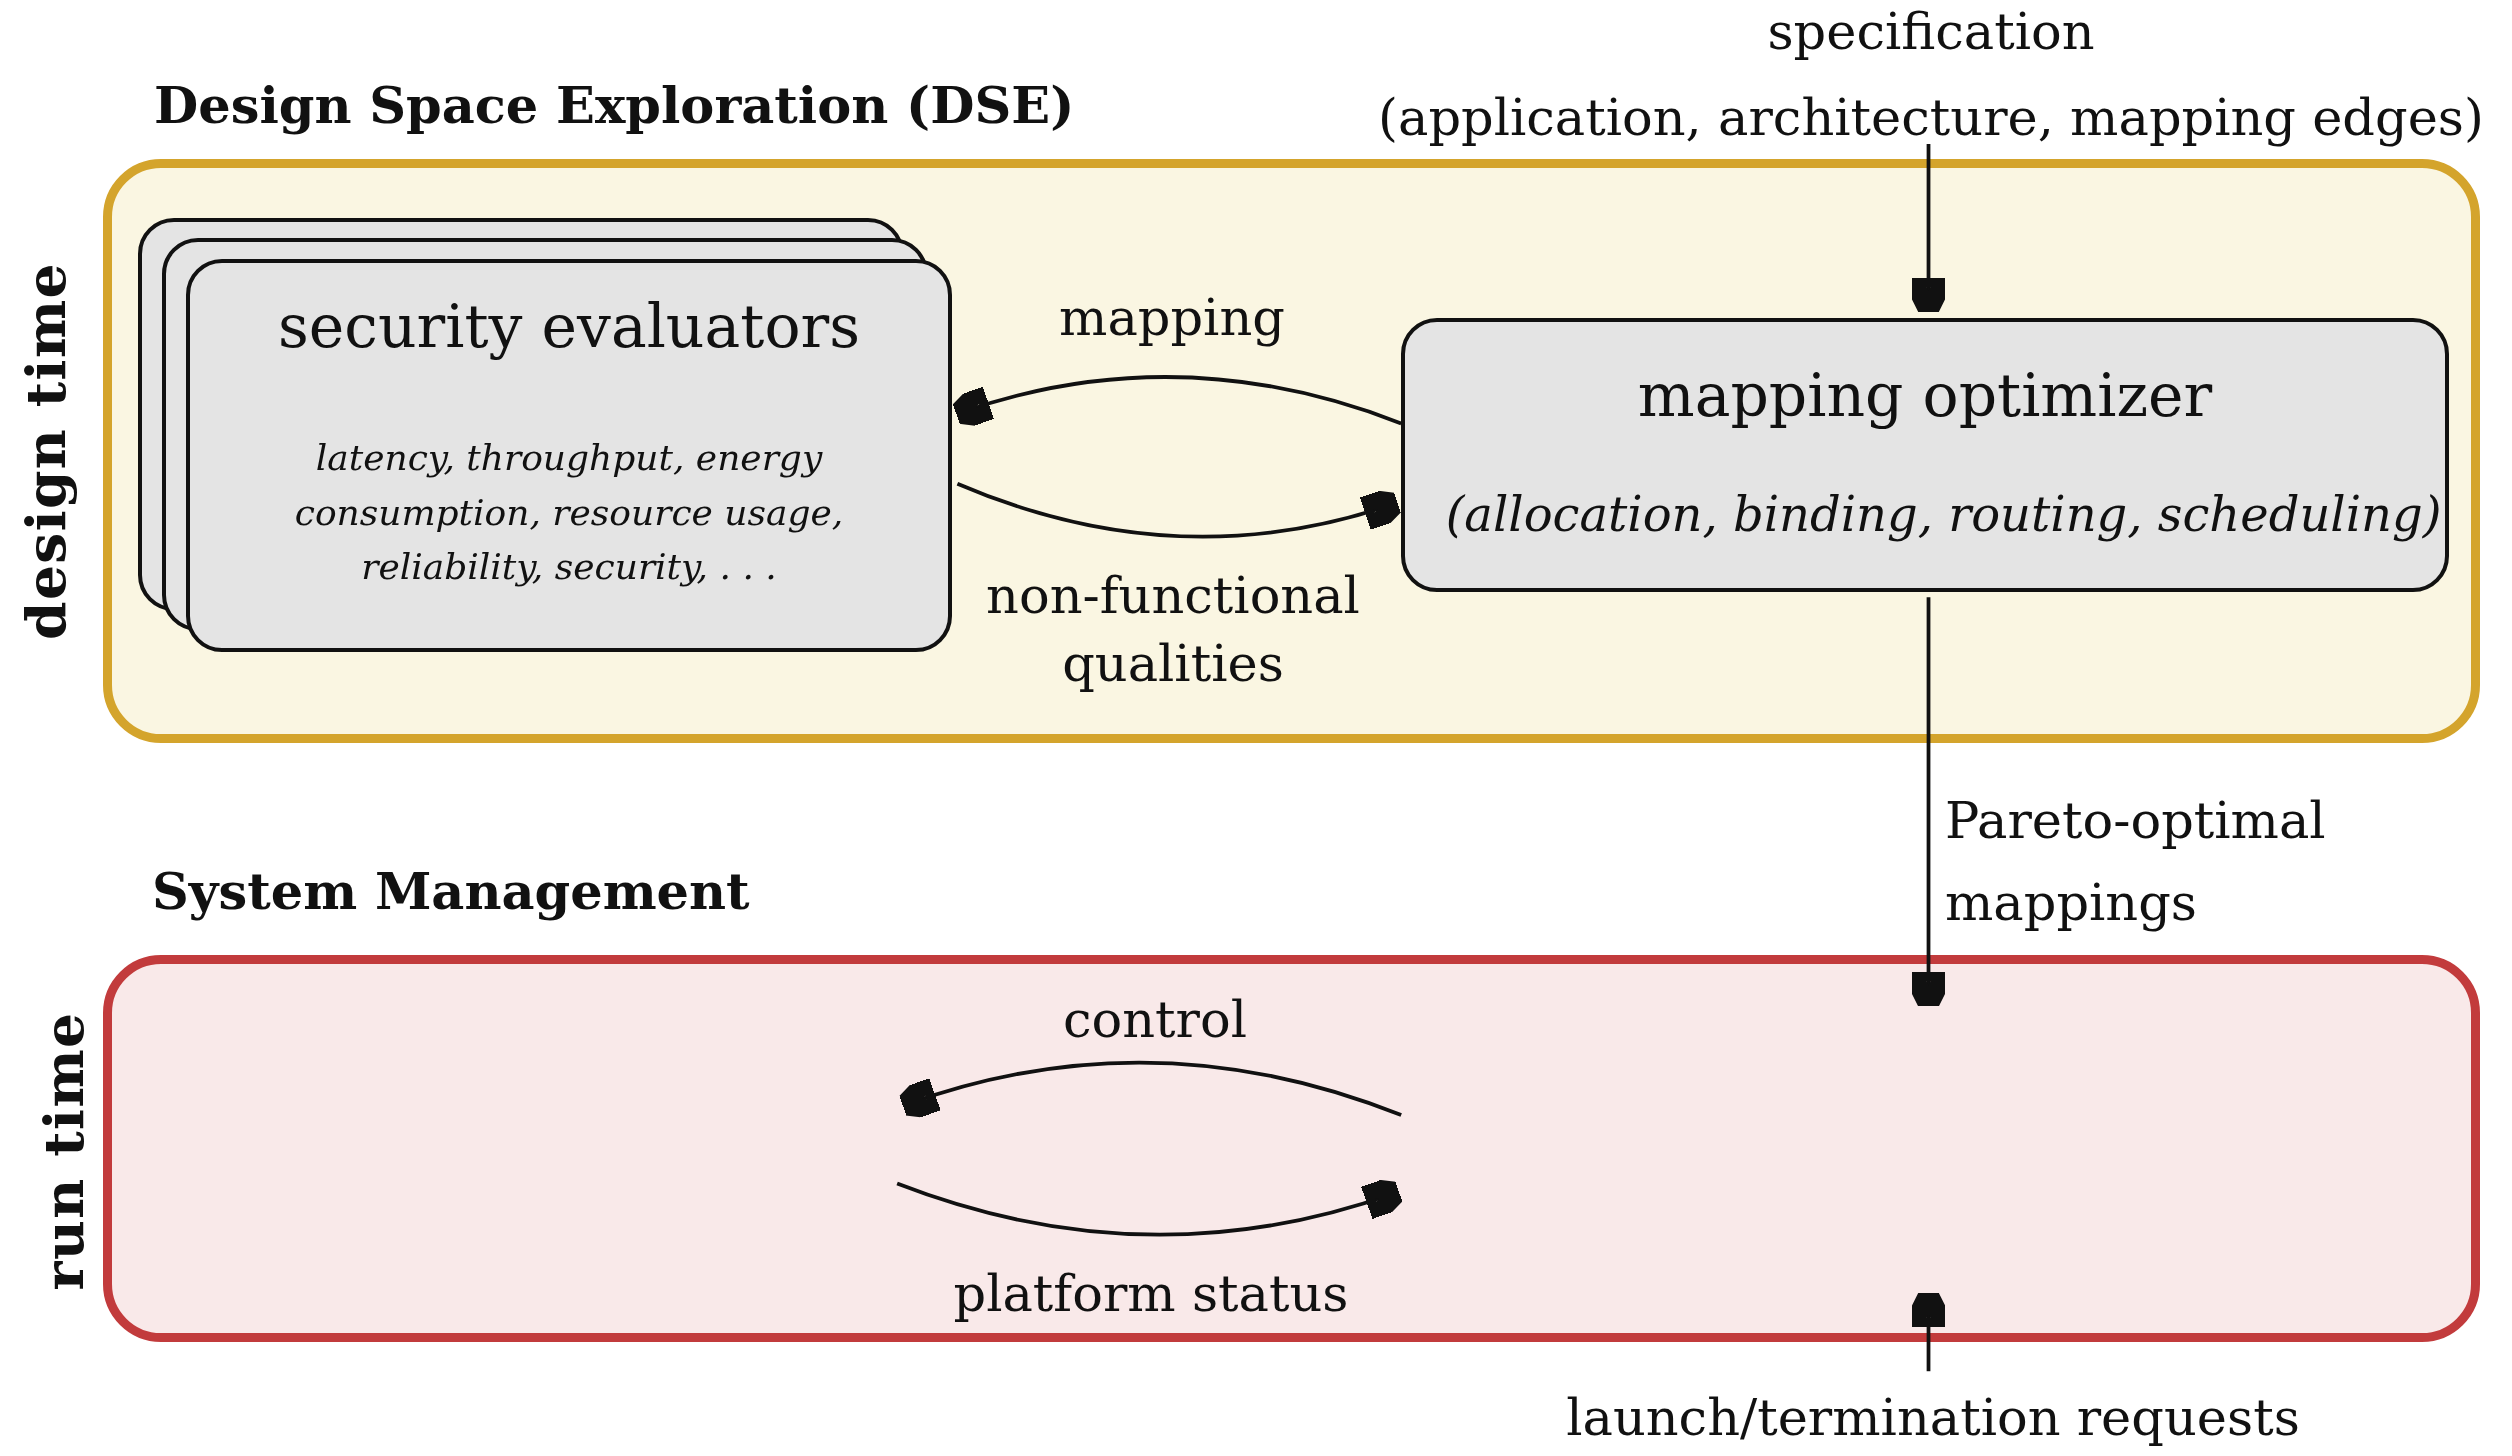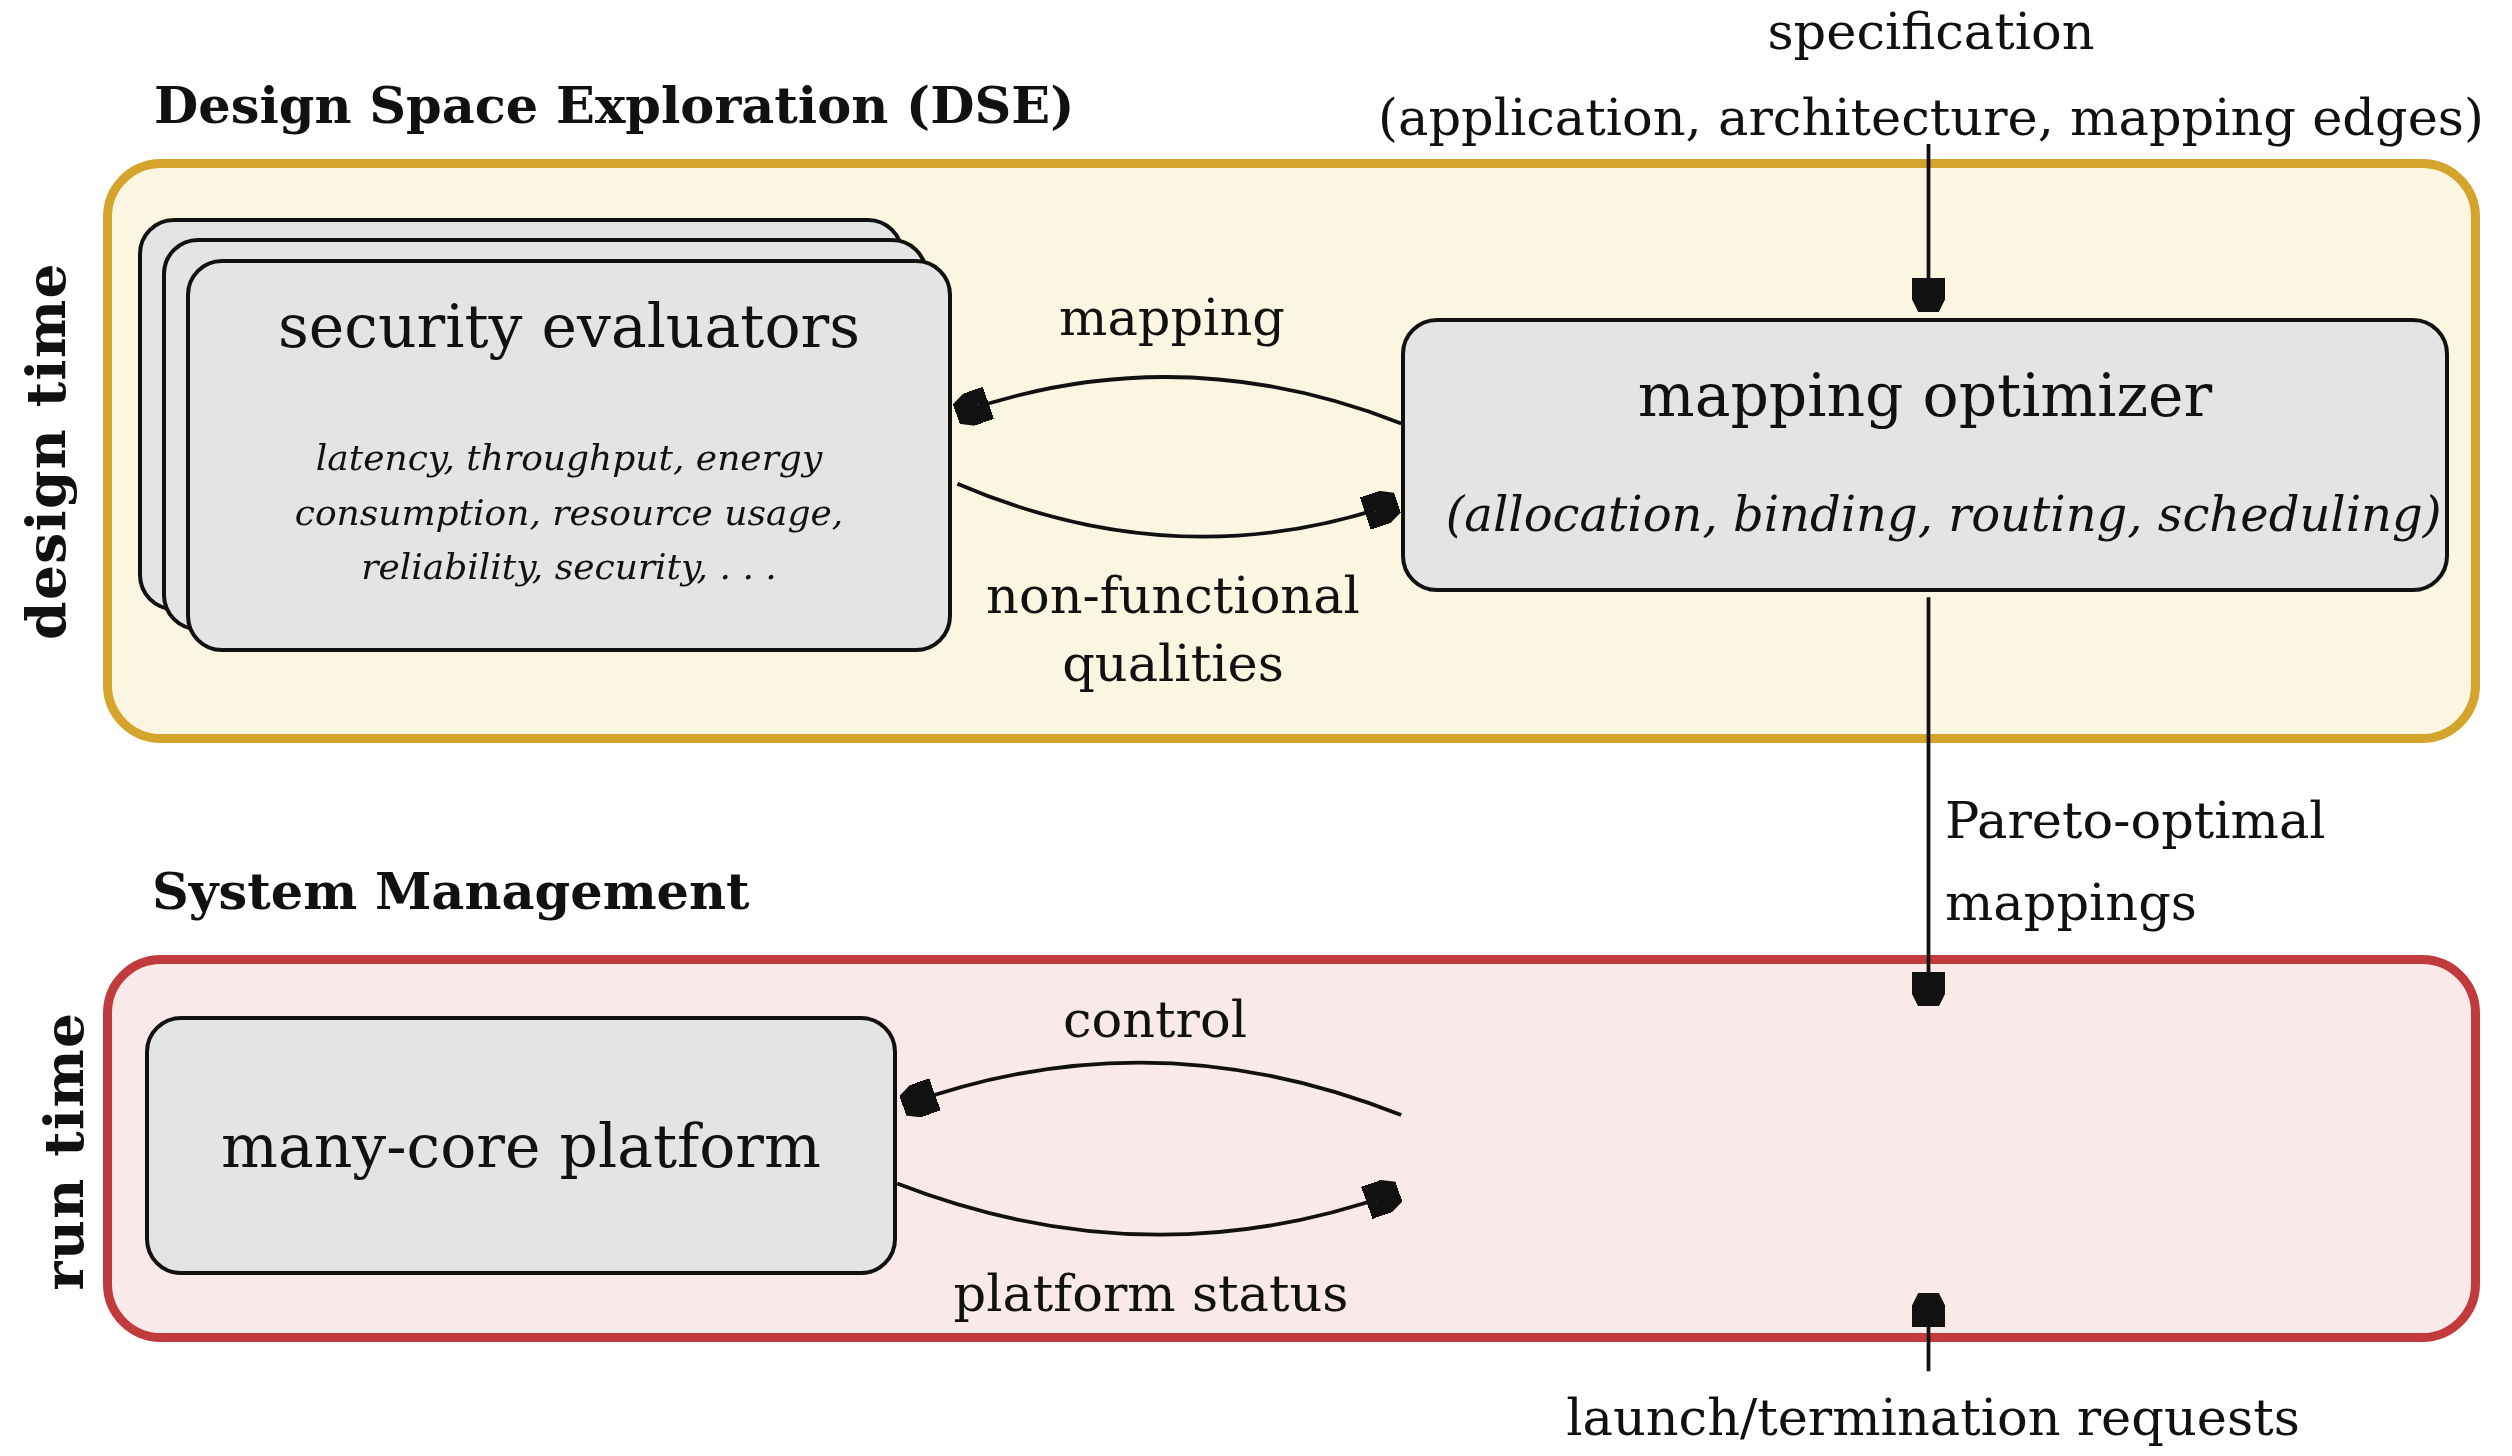--- a/index.html
+++ b/index.html
@@ -77,23 +77,20 @@
   <div class="flow-label centered" style="left:1172px; top:290px;">mapping</div>
   <div class="flow-label centered" style="left:1173px; top:568px;">non-functional</div>
   <div class="flow-label centered" style="left:1173px; top:636px;">qualities</div>
 
   <div class="flow-label" style="left:1945px; top:793px;">Pareto-optimal</div>
   <div class="flow-label" style="left:1945px; top:860px;margin-top:15px;">mappings</div>
 
   <div class="region" id="runtime-region"></div>
   <div class="side-label" style="left:63px; top:1151px;">run time</div>
 
-  <div class="node" id="platform-box">
-    <div class="node-title" style="position:static;">many-core platform</div>
-  </div>
 
 
   <div class="flow-label centered" style="left:1155px; top:992px;">control</div>
   <div class="flow-label centered" style="left:1151px; top:1266px;">platform status</div>
 
   <div class="flow-label centered" style="left:1933px; top:1390px;">launch/termination requests</div>
 
   <svg id="arrow-layer" width="2512" height="1457" viewBox="0 0 3668 2127">
     <defs>
       <marker id="ah" viewBox="0 0 10 10" refX="8.6" refY="5" markerWidth="9" markerHeight="9" orient="auto-start-reverse">

